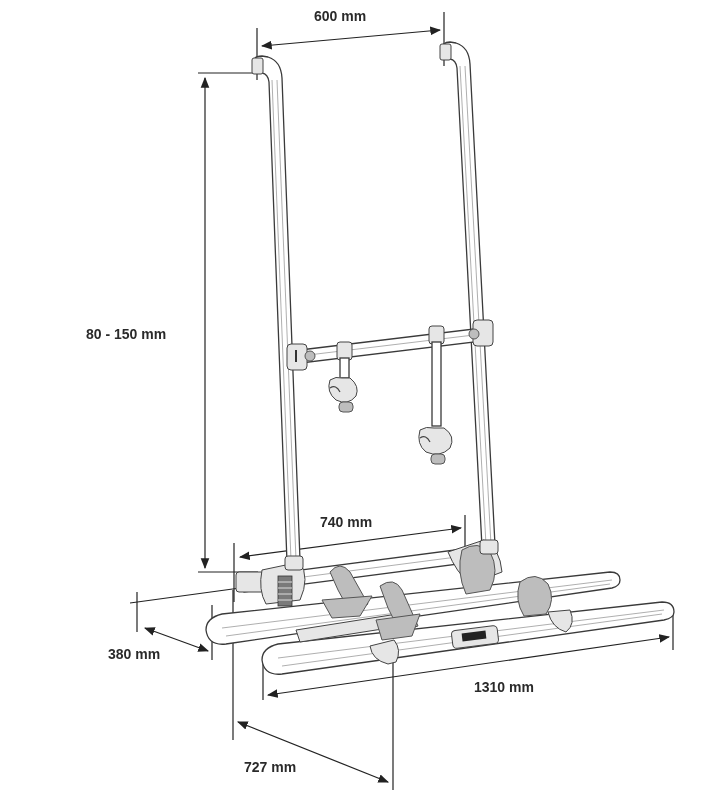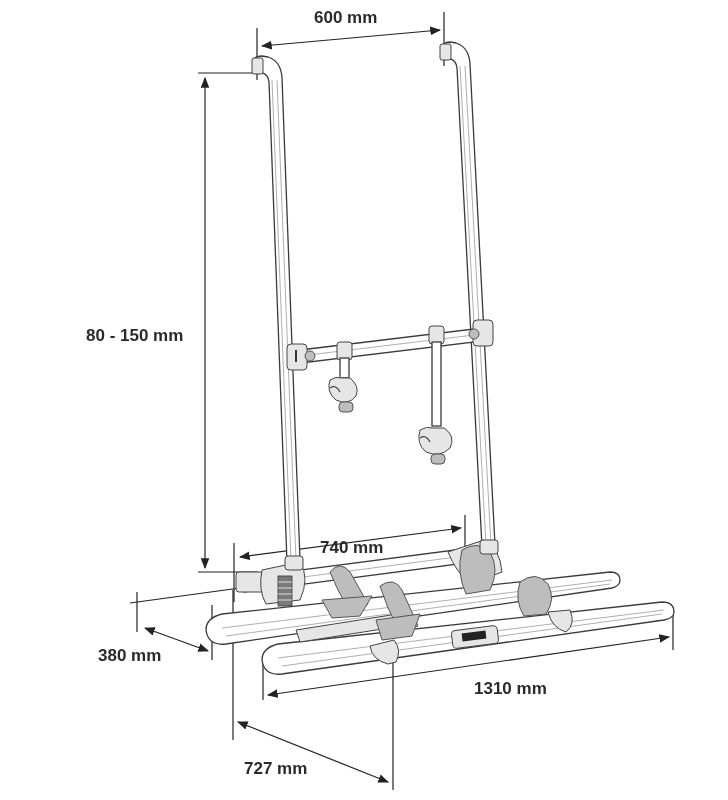--- a/index.html
+++ b/index.html
@@ -3,21 +3,21 @@
   <meta charset="utf-8">
   <style>
     html, body { margin: 0; padding: 0; background: #ffffff; }
     body { width: 728px; height: 800px; overflow: hidden; position: relative; }
     #stage { position: absolute; left: 0; top: 0; width: 728px; height: 800px; }
     svg { position: absolute; left: 0; top: 0; }
     .dim-label {
       position: absolute;
       font-family: "Liberation Sans", sans-serif;
       font-weight: bold;
-      font-size: 17px;
+      font-size: 14px;
       color: #2a2a2a;
       white-space: nowrap;
       line-height: 1;
     }
     .tube { fill: #ffffff; stroke: #3a3a3a; stroke-width: 1.3; }
     .tube-hl { fill: none; stroke: #9a9a9a; stroke-width: 0.8; }
     .part-gray { fill: #bdbdbd; stroke: #555; stroke-width: 1; }
     .part-light { fill: #e6e6e6; stroke: #444; stroke-width: 1; }
     .dimline { stroke: #222; stroke-width: 1.2; fill: none; }
     .ext { stroke: #222; stroke-width: 1.2; }
@@ -141,18 +141,18 @@
         <path class="part-gray" d="M520,582 Q536,570 548,584 Q556,600 546,614 L524,616 Q514,600 520,582 Z"></path>
       </g>
 
       <rect class="part-light" x="285" y="556" width="18" height="14" rx="3"></rect>
       <rect class="part-light" x="480" y="540" width="18" height="14" rx="3"></rect>
     </g>
   </svg>
 
   <div class="dim-label" style="left:314px; top:9px;">600 mm</div>
   <div class="dim-label" style="left:86px; top:327px;">80 - 150 mm</div>
-  <div class="dim-label" style="left:320px; top:515px;margin-top:24px;">740 mm</div>
-  <div class="dim-label" style="left:98px; top:647px;">380 mm</div>
+  <div class="dim-label" style="left:320px; top:515px;">740 mm</div>
+  <div class="dim-label" style="left:108px; top:647px;">380 mm</div>
   <div class="dim-label" style="left:474px; top:680px;">1310 mm</div>
   <div class="dim-label" style="left:244px; top:760px;text-align:center;">727 mm</div>
 
 </div>
 
 </body></html>

